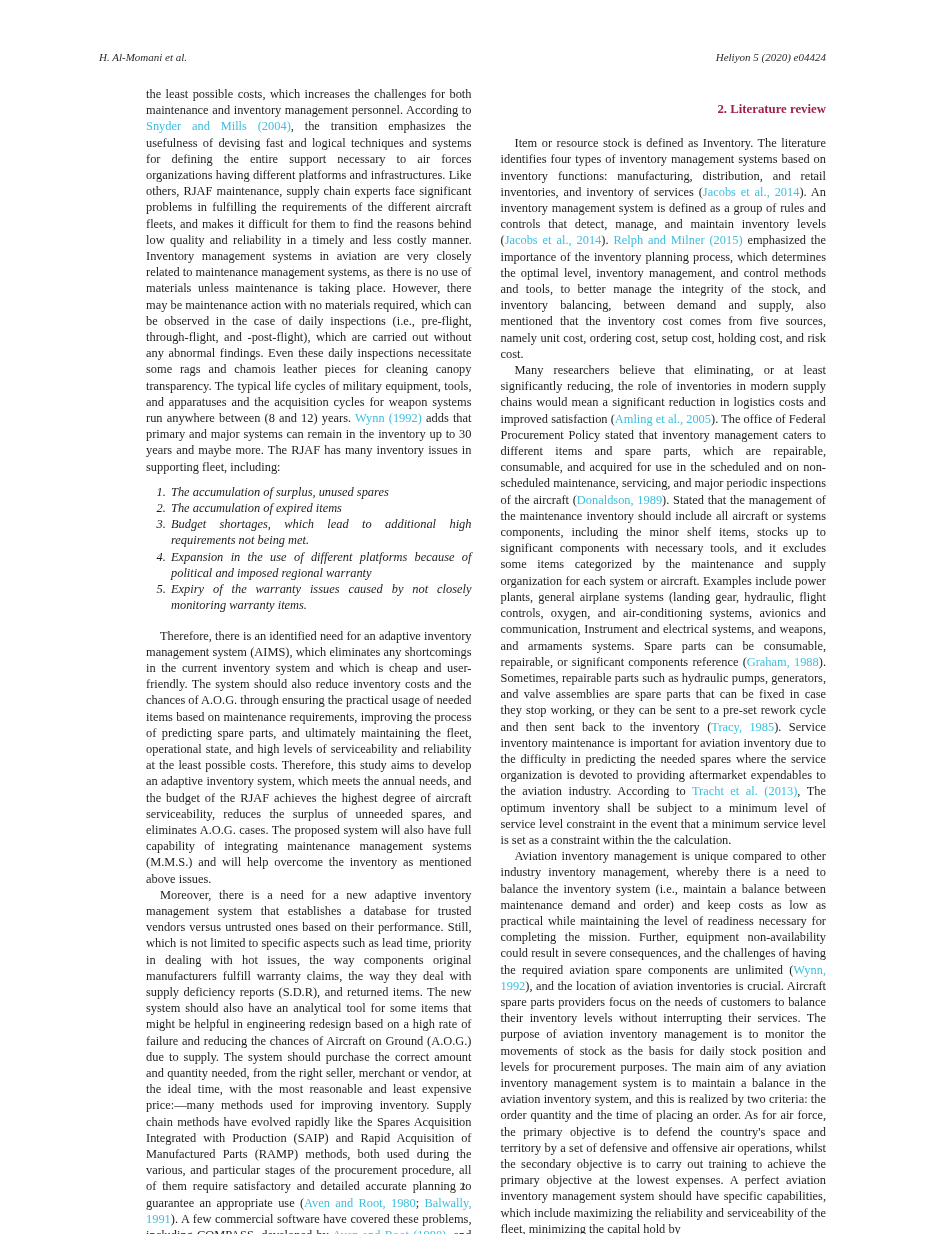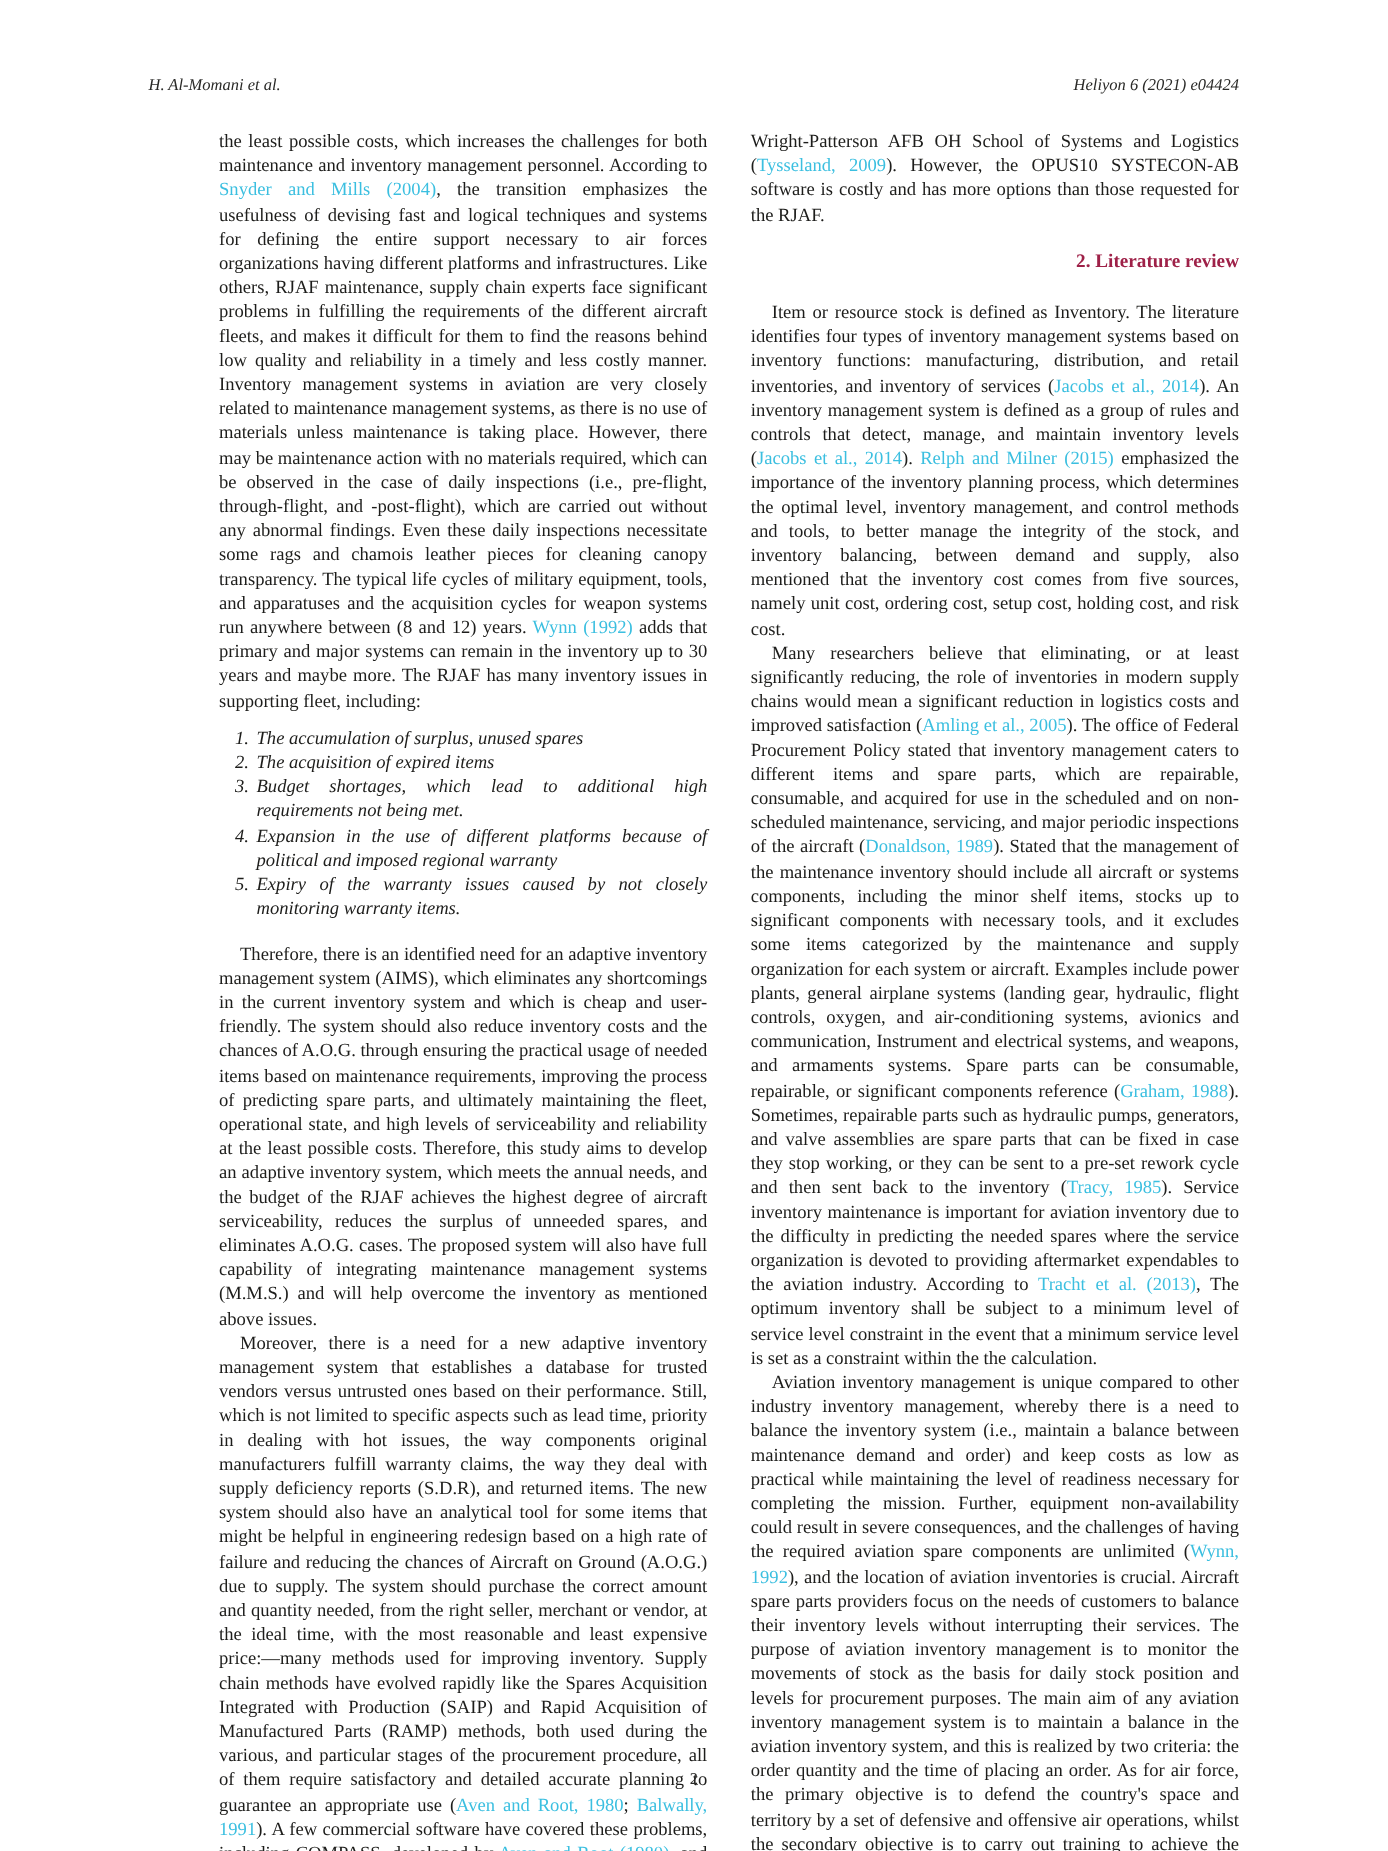--- a/index.html
+++ b/index.html
@@ -66,38 +66,37 @@
     font-size: 11px;
     color: #2a2a28;
   }
 </style>
 </head>
 <body>
 
 <div class="page">
   <div class="running-header">
     <span>H. Al-Momani et al.</span>
-    <span>Heliyon 6 (2021) e04424</span>
+    <span>Heliyon 5 (2020) e04424</span>
   </div>
 
   <div class="columns">
     <div class="col" id="left-col">
         <p class="para"><span>the least possible costs, which increases the challenges for both maintenance and inventory management personnel. According to </span><span class="cite-link">Snyder and Mills (2004)</span><span>, the transition emphasizes the usefulness of devising fast and logical techniques and systems for defining the entire support necessary to air forces organizations having different platforms and infrastructures. Like others, RJAF maintenance, supply chain experts face significant problems in fulfilling the requirements of the different aircraft fleets, and makes it difficult for them to find the reasons behind low quality and reliability in a timely and less costly manner. Inventory management systems in aviation are very closely related to maintenance management systems, as there is no use of materials unless maintenance is taking place. However, there may be maintenance action with no materials required, which can be observed in the case of daily inspections (i.e., pre-flight, through-flight, and -post-flight), which are carried out without any abnormal findings. Even these daily inspections necessitate some rags and chamois leather pieces for cleaning canopy transparency. The typical life cycles of military equipment, tools, and apparatuses and the acquisition cycles for weapon systems run anywhere between (8 and 12) years. </span><span class="cite-link">Wynn (1992)</span><span> adds that primary and major systems can remain in the inventory up to 30 years and maybe more. The RJAF has many inventory issues in supporting fleet, including:</span></p>
         <ol class="numbered-list">
           <li>The accumulation of surplus, unused spares</li>
-          <li>The acquisition of expired items</li>
+          <li>The accumulation of expired items</li>
           <li>Budget shortages, which lead to additional high requirements not being met.</li>
           <li>Expansion in the use of different platforms because of political and imposed regional warranty</li>
           <li>Expiry of the warranty issues caused by not closely monitoring warranty items.</li>
         </ol>
         <p class="para indent"><span>Therefore, there is an identified need for an adaptive inventory management system (AIMS), which eliminates any shortcomings in the current inventory system and which is cheap and user-friendly. The system should also reduce inventory costs and the chances of A.O.G. through ensuring the practical usage of needed items based on maintenance requirements, improving the process of predicting spare parts, and ultimately maintaining the fleet, operational state, and high levels of serviceability and reliability at the least possible costs. Therefore, this study aims to develop an adaptive inventory system, which meets the annual needs, and the budget of the RJAF achieves the highest degree of aircraft serviceability, reduces the surplus of unneeded spares, and eliminates A.O.G. cases. The proposed system will also have full capability of integrating maintenance management systems (M.M.S.) and will help overcome the inventory as mentioned above issues.</span></p>
         <p class="para indent"><span>Moreover, there is a need for a new adaptive inventory management system that establishes a database for trusted vendors versus untrusted ones based on their performance. Still, which is not limited to specific aspects such as lead time, priority in dealing with hot issues, the way components original manufacturers fulfill warranty claims, the way they deal with supply deficiency reports (S.D.R), and returned items. The new system should also have an analytical tool for some items that might be helpful in engineering redesign based on a high rate of failure and reducing the chances of Aircraft on Ground (A.O.G.) due to supply. The system should purchase the correct amount and quantity needed, from the right seller, merchant or vendor, at the ideal time, with the most reasonable and least expensive price:—many methods used for improving inventory. Supply chain methods have evolved rapidly like the Spares Acquisition Integrated with Production (SAIP) and Rapid Acquisition of Manufactured Parts (RAMP) methods, both used during the various, and particular stages of the procurement procedure, all of them require satisfactory and detailed accurate planning to guarantee an appropriate use (</span><span class="cite-link">Aven and Root, 1980</span><span>; </span><span class="cite-link">Balwally, 1991</span><span>). A few commercial software have covered these problems, including COMPASS, developed by </span><span class="cite-link">Aven and Root (1980)</span><span>, and OPUS10 SYSTECON-AB, developed by The Air Force Institute of Technology, AFIT,</span></p>
       </div>
     <div class="col" id="right-col">
-        <p class="para"><span>Wright-Patterson AFB OH School of Systems and Logistics (</span><span class="cite-link">Tysseland, 2009</span><span>). However, the OPUS10 SYSTECON-AB software is costly and has more options than those requested for the RJAF.</span></p>
         <h2 class="section-heading">2.  Literature review</h2>
         <p class="para indent"><span>Item or resource stock is defined as Inventory. The literature identifies four types of inventory management systems based on inventory functions: manufacturing, distribution, and retail inventories, and inventory of services (</span><span class="cite-link">Jacobs et al., 2014</span><span>). An inventory management system is defined as a group of rules and controls that detect, manage, and maintain inventory levels (</span><span class="cite-link">Jacobs et al., 2014</span><span>). </span><span class="cite-link">Relph and Milner (2015)</span><span> emphasized the importance of the inventory planning process, which determines the optimal level, inventory management, and control methods and tools, to better manage the integrity of the stock, and inventory balancing, between demand and supply, also mentioned that the inventory cost comes from five sources, namely unit cost, ordering cost, setup cost, holding cost, and risk cost.</span></p>
         <p class="para indent"><span>Many researchers believe that eliminating, or at least significantly reducing, the role of inventories in modern supply chains would mean a significant reduction in logistics costs and improved satisfaction (</span><span class="cite-link">Amling et al., 2005</span><span>). The office of Federal Procurement Policy stated that inventory management caters to different items and spare parts, which are repairable, consumable, and acquired for use in the scheduled and on non-scheduled maintenance, servicing, and major periodic inspections of the aircraft (</span><span class="cite-link">Donaldson, 1989</span><span>). Stated that the management of the maintenance inventory should include all aircraft or systems components, including the minor shelf items, stocks up to significant components with necessary tools, and it excludes some items categorized by the maintenance and supply organization for each system or aircraft. Examples include power plants, general airplane systems (landing gear, hydraulic, flight controls, oxygen, and air-conditioning systems, avionics and communication, Instrument and electrical systems, and weapons, and armaments systems. Spare parts can be consumable, repairable, or significant components reference (</span><span class="cite-link">Graham, 1988</span><span>). Sometimes, repairable parts such as hydraulic pumps, generators, and valve assemblies are spare parts that can be fixed in case they stop working, or they can be sent to a pre-set rework cycle and then sent back to the inventory (</span><span class="cite-link">Tracy, 1985</span><span>). Service inventory maintenance is important for aviation inventory due to the difficulty in predicting the needed spares where the service organization is devoted to providing aftermarket expendables to the aviation industry. According to </span><span class="cite-link">Tracht et al. (2013)</span><span>, The optimum inventory shall be subject to a minimum level of service level constraint in the event that a minimum service level is set as a constraint within the the calculation.</span></p>
         <p class="para indent"><span>Aviation inventory management is unique compared to other industry inventory management, whereby there is a need to balance the inventory system (i.e., maintain a balance between maintenance demand and order) and keep costs as low as practical while maintaining the level of readiness necessary for completing the mission. Further, equipment non-availability could result in severe consequences, and the challenges of having the required aviation spare components are unlimited (</span><span class="cite-link">Wynn, 1992</span><span>), and the location of aviation inventories is crucial. Aircraft spare parts providers focus on the needs of customers to balance their inventory levels without interrupting their services. The purpose of aviation inventory management is to monitor the movements of stock as the basis for daily stock position and levels for procurement purposes. The main aim of any aviation inventory management system is to maintain a balance in the aviation inventory system, and this is realized by two criteria: the order quantity and the time of placing an order. As for air force, the primary objective is to defend the country's space and territory by a set of defensive and offensive air operations, whilst the secondary objective is to carry out training to achieve the primary objective at the lowest expenses. A perfect aviation inventory management system should have specific capabilities, which include maximizing the reliability and serviceability of the fleet, minimizing the capital hold by</span></p>
       </div>
   </div>
 
   <div class="page-footer">
     <span>2</span>
   </div>

